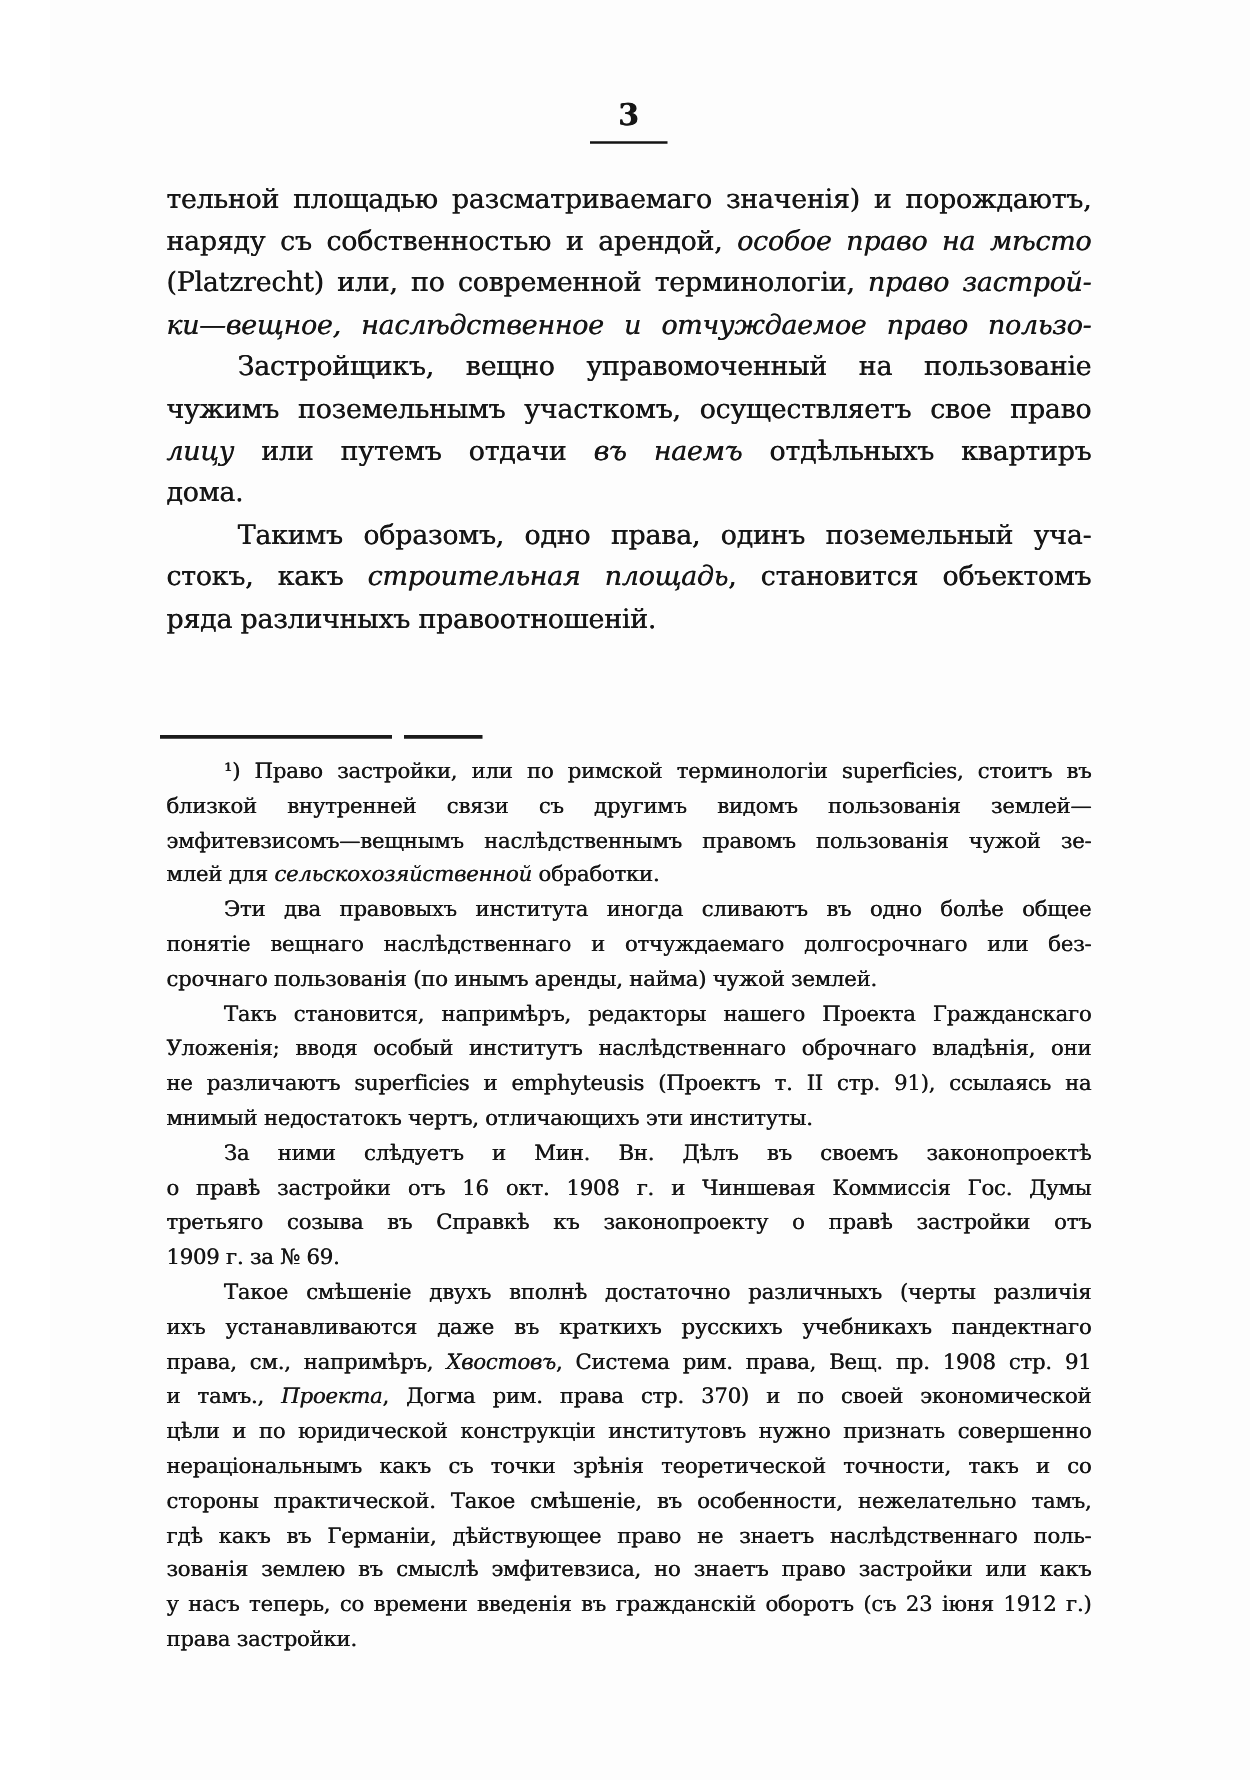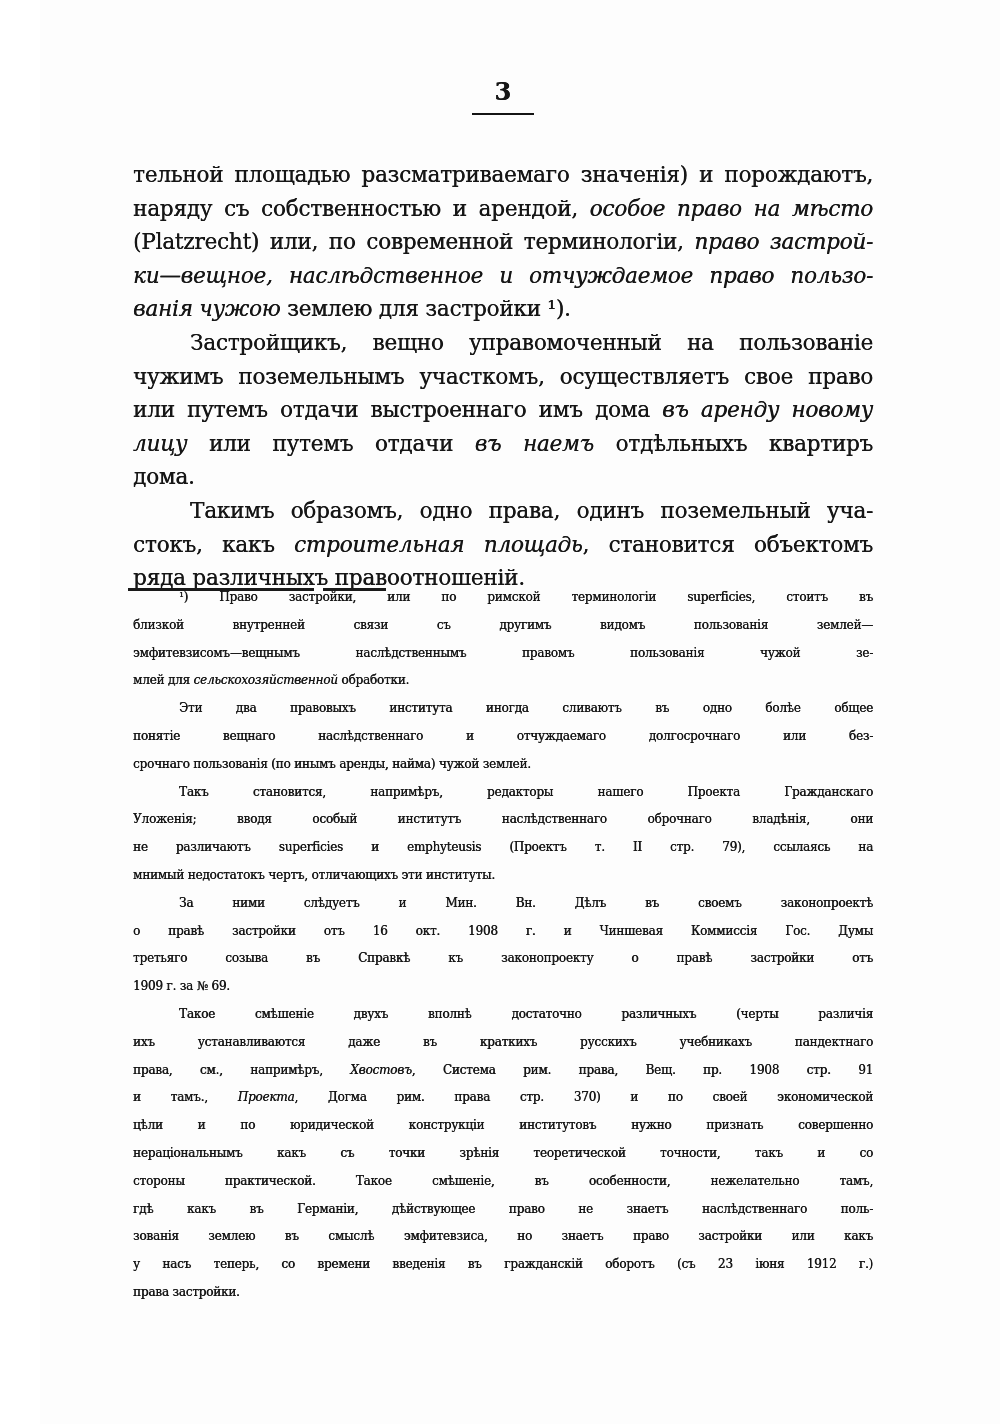--- a/index.html
+++ b/index.html
@@ -28,28 +28,28 @@
   .pageno-rule {
     width: 62px; height: 2px;
     margin: 9px auto 0 auto;
     background: #141414;
   }
   .textblock {
     position: absolute;
     left: 133px; width: 740px;
   }
   .main-text {
-    top: 158px;
+    top: 143px;
     font-size: 21.5px;
     line-height: 33.6px;
     letter-spacing: -0.2px;
   }
   .footnote-text {
-    top: 584px;
-    font-size: 12px;
+    top: 604px;
+    font-size: 17px;
     line-height: 27.8px;
     letter-spacing: -0.2px;
   }
   .line {
     text-align: justify;
     text-align-last: justify;
     white-space: normal;
     text-shadow: 0.35px 0 0 currentColor;
   }
   .line.last {
@@ -76,44 +76,42 @@
   <div class="pageno-wrap">
     <div class="pageno">3</div>
     <div class="pageno-rule"></div>
   </div>
 
   <div class="textblock main-text" id="main-text">
       <div class="line"><span>тельной площадью разсматриваемаго значенія) и порождаютъ,</span></div>
       <div class="line"><span>наряду съ собственностью и арендой, </span><span class="it">особое право на мѣсто</span></div>
       <div class="line"><span>(Platzrecht) или, по современной терминологіи, </span><span class="it">право застрой-</span></div>
       <div class="line"><span class="it">ки—вещное, наслѣдственное и отчуждаемое право пользо-</span></div>
-      <div class="line last"><span class="it">ванія чужою</span><span> землею для застройки ¹).</span></div>
       <div class="line indent"><span>Застройщикъ, вещно управомоченный на пользованіе</span></div>
       <div class="line"><span>чужимъ поземельнымъ участкомъ, осуществляетъ свое право</span></div>
-      <div class="line"><span>или путемъ отдачи выстроеннаго имъ дома </span><span class="it">въ аренду новому</span></div>
       <div class="line"><span class="it">лицу</span><span> или путемъ отдачи </span><span class="it">въ наемъ</span><span> отдѣльныхъ квартиръ</span></div>
       <div class="line last"><span>дома.</span></div>
       <div class="line indent"><span>Такимъ образомъ, одно права, одинъ поземельный уча-</span></div>
       <div class="line"><span>стокъ, какъ </span><span class="it">строительная площадь</span><span>, становится объектомъ</span></div>
       <div class="line last"><span>ряда различныхъ правоотношеній.</span></div>
     </div>
 
   <div class="footnote-rule"></div>
 
   <div class="textblock footnote-text" id="footnote-text">
       <div class="line indent"><span>¹) Право застройки, или по римской терминологіи superficies, стоитъ въ</span></div>
       <div class="line"><span>близкой внутренней связи съ другимъ видомъ пользованія землей—</span></div>
       <div class="line"><span>эмфитевзисомъ—вещнымъ наслѣдственнымъ правомъ пользованія чужой зе-</span></div>
       <div class="line last"><span>млей для </span><span class="it">сельскохозяйственной</span><span> обработки.</span></div>
       <div class="line indent"><span>Эти два правовыхъ института иногда сливаютъ въ одно болѣе общее</span></div>
       <div class="line"><span>понятіе вещнаго наслѣдственнаго и отчуждаемаго долгосрочнаго или без-</span></div>
       <div class="line last"><span>срочнаго пользованія (по инымъ аренды, найма) чужой землей.</span></div>
       <div class="line indent"><span>Такъ становится, напримѣръ, редакторы нашего Проекта Гражданскаго</span></div>
       <div class="line"><span>Уложенія; вводя особый институтъ наслѣдственнаго оброчнаго владѣнія, они</span></div>
-      <div class="line"><span>не различаютъ superficies и emphyteusis (Проектъ т. II стр. 79), ссылаясь на</span></div>
+      <div class="line"><span>не различаютъ superficies и emphyteusis (Проектъ т. II стр. 91), ссылаясь на</span></div>
       <div class="line last"><span>мнимый недостатокъ чертъ, отличающихъ эти институты.</span></div>
       <div class="line indent"><span>За ними слѣдуетъ и Мин. Вн. Дѣлъ въ своемъ законопроектѣ</span></div>
       <div class="line"><span>о правѣ застройки отъ 16 окт. 1908 г. и Чиншевая Коммиссія Гос. Думы</span></div>
       <div class="line"><span>третьяго созыва въ Справкѣ къ законопроекту о правѣ застройки отъ</span></div>
       <div class="line last"><span>1909 г. за № 69.</span></div>
       <div class="line indent"><span>Такое смѣшеніе двухъ вполнѣ достаточно различныхъ (черты различія</span></div>
       <div class="line"><span>ихъ устанавливаются даже въ краткихъ русскихъ учебникахъ пандектнаго</span></div>
       <div class="line"><span>права, см., напримѣръ, </span><span class="it">Хвостовъ</span><span>, Система рим. права, Вещ. пр. 1908 стр. 91</span></div>
       <div class="line"><span>и тамъ., </span><span class="it">Проекта</span><span>, Догма рим. права стр. 370) и по своей экономической</span></div>
       <div class="line"><span>цѣли и по юридической конструкціи институтовъ нужно признать совершенно</span></div>

